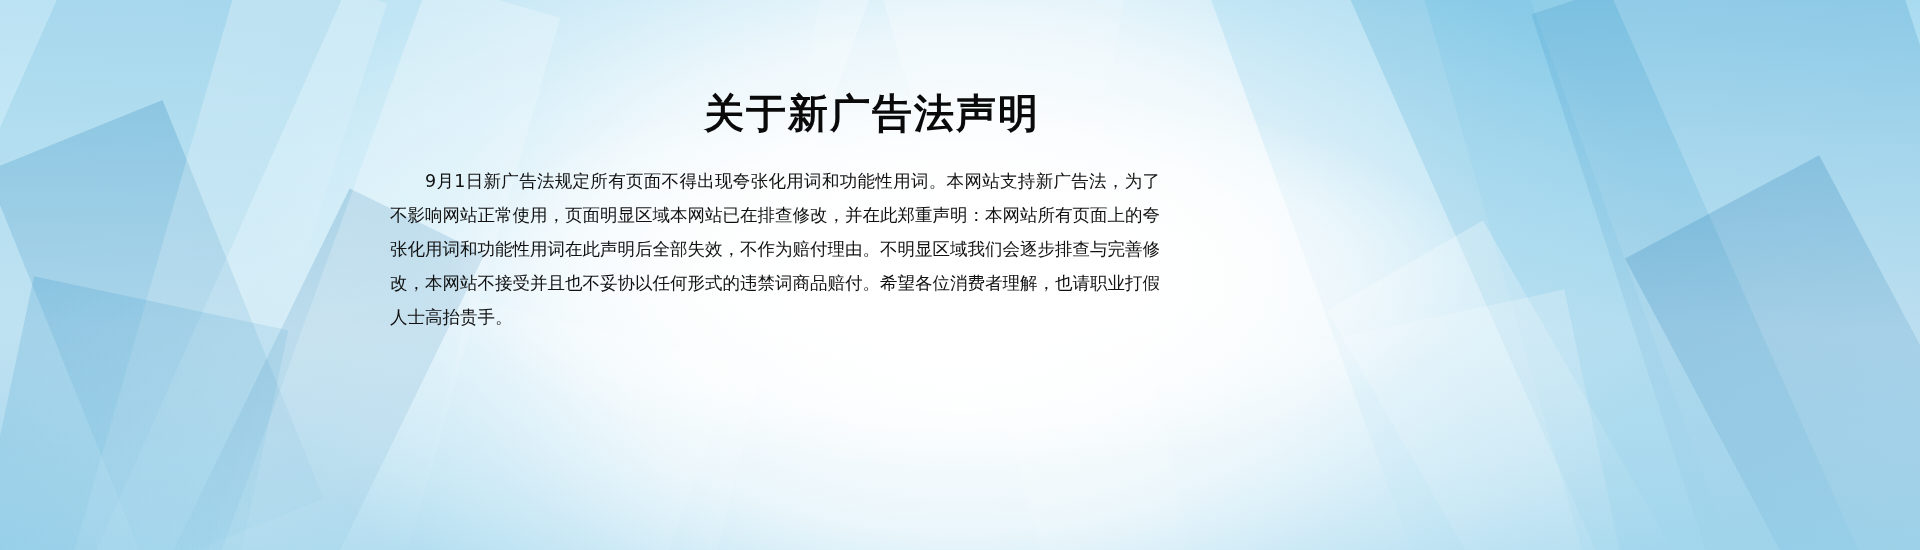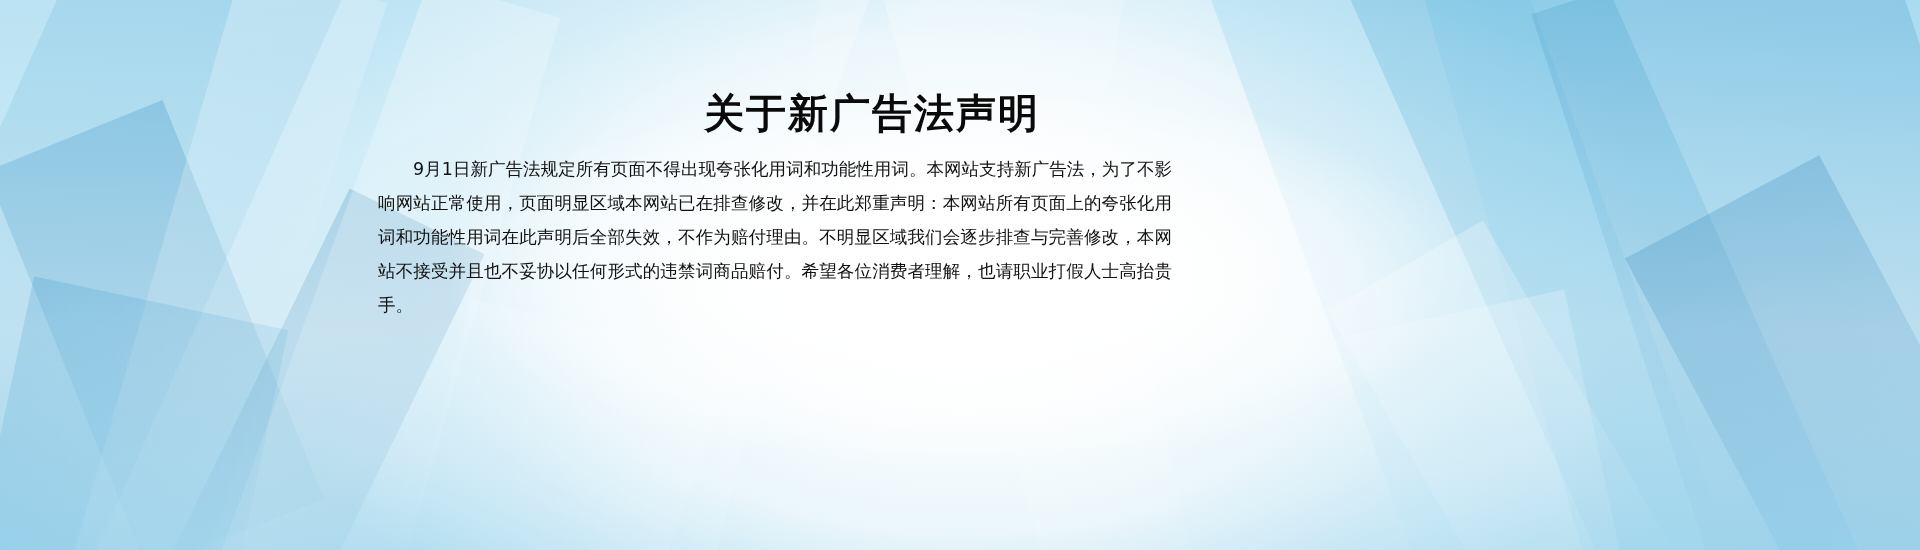--- a/index.html
+++ b/index.html
@@ -45,21 +45,21 @@
     position:absolute;left:0;top:86px;width:1744px;text-align:center;
     font-size:40px;font-weight:bold;color:#0a0a0a;letter-spacing:2px;
     font-family:"DejaVu Sans","Liberation Sans",sans-serif;
   }
   #body-text{
     position:absolute;left:374px;top:148px;width:802px;
     color:#111111;font-size:17.5px;line-height:34px;
     text-align:justify;text-justify:inter-ideograph;
     font-family:"DejaVu Sans","Liberation Sans",sans-serif;
   }
-  #body-text p{margin:4px;}
+  #body-text p{margin:16px;}
   #para-1{text-indent:2em;}
   #para-2{text-indent:0;}
 </style>
 </head>
 <body>
 
 <div id="banner">
 
   <div class="shard s1"></div>
   <div class="shard s2"></div>

